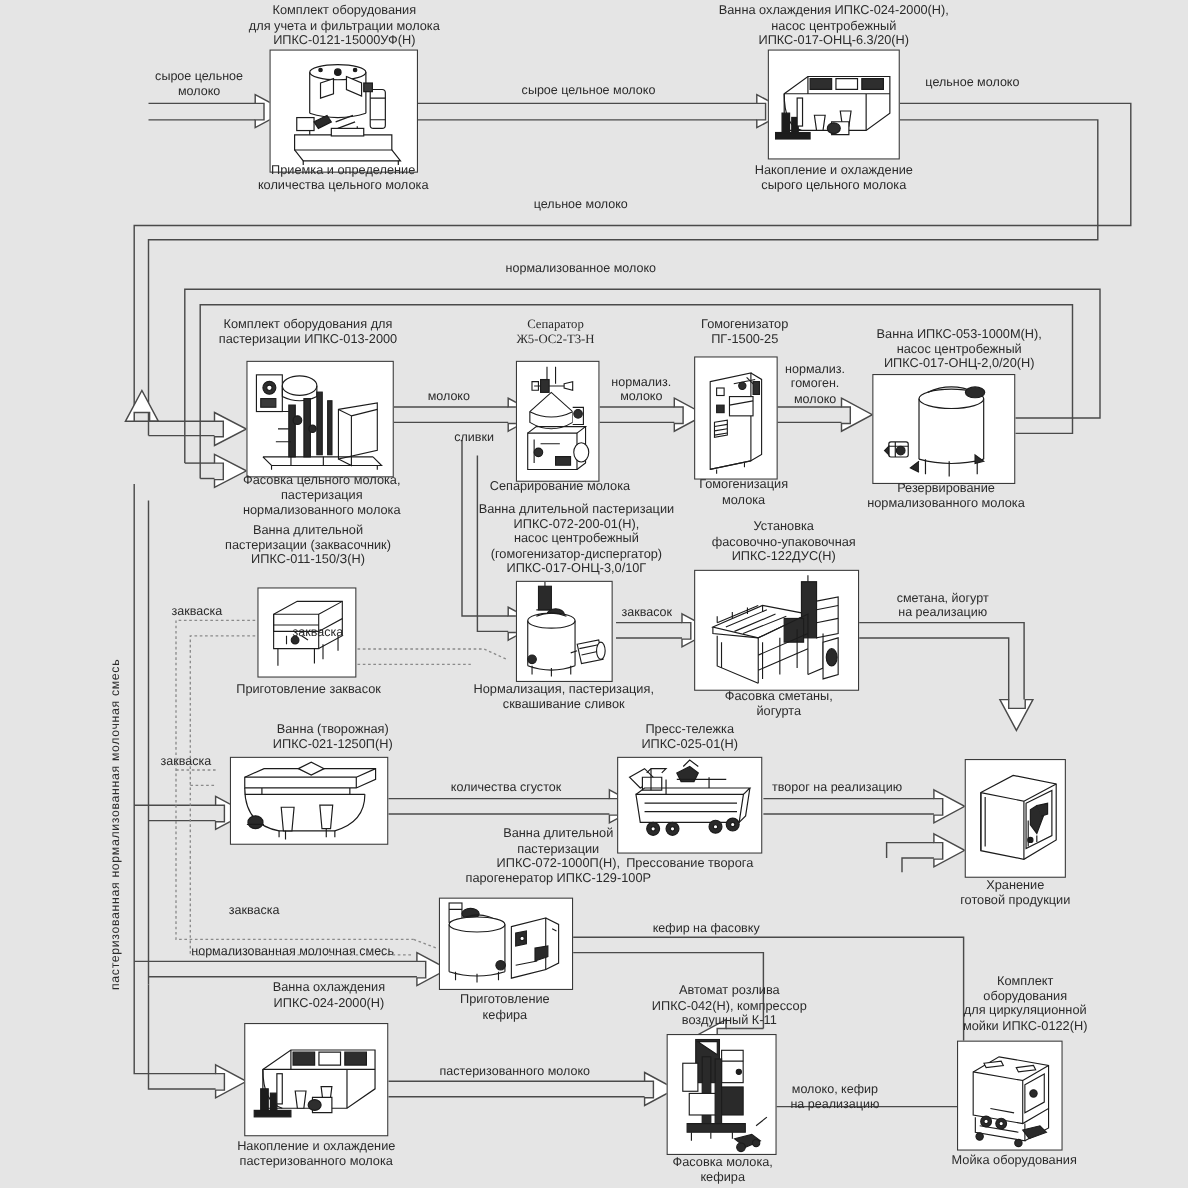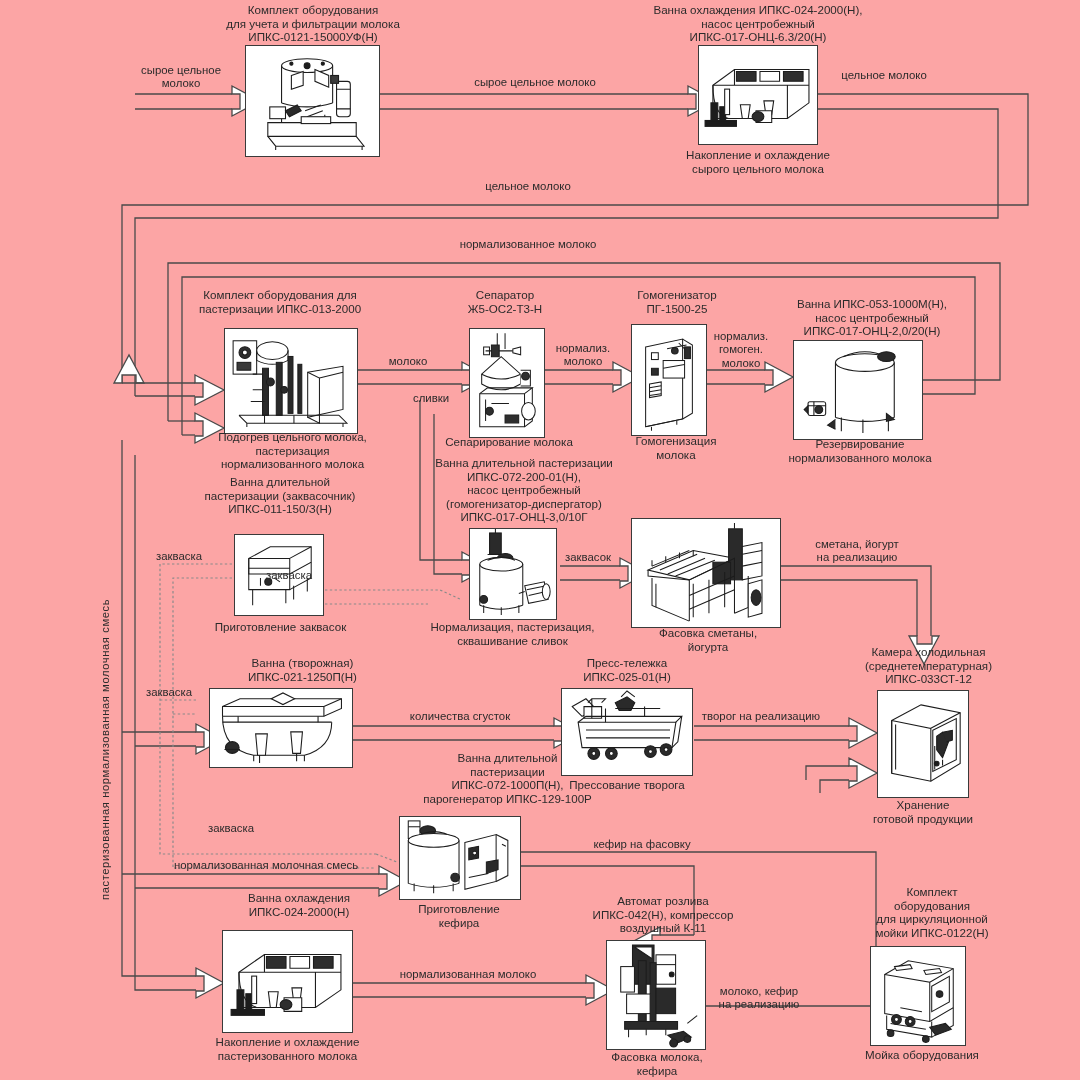--- a/index.html
+++ b/index.html
@@ -1,17 +1,17 @@
 <!DOCTYPE html>
 <html><head>
 <meta charset="utf-8">
 <style>
   html,body{margin:0;padding:0;background:#fff;}
   body{font-family:"Liberation Sans","DejaVu Sans",sans-serif;}
-  #page{position:relative;width:1080px;height:1080px;background:#fca5a5;overflow:hidden;}
+  #page{position:relative;width:1080px;height:1080px;background:#e5e5e5;overflow:hidden;}
   #svglayer{position:absolute;left:0;top:0;width:1080px;height:1080px;}
   .eqbox{position:absolute;border:1.3px solid #3a3a3a;background:#fff;box-sizing:border-box;}
   .eqbox svg{display:block;width:100%;height:100%;}
   .cap{position:absolute;font-size:11.6px;color:#2b2b2b;line-height:13.6px;text-align:center;white-space:pre-line;}
   .flow{position:absolute;font-size:11.4px;color:#2b2b2b;line-height:13.4px;text-align:center;white-space:pre-line;}
   .vlabel{position:absolute;font-size:11.2px;color:#2b2b2b;letter-spacing:.6px;
           writing-mode:vertical-rl;transform:rotate(180deg);white-space:nowrap;}
 </style>
 </head>
 <body>
@@ -151,20 +151,22 @@
         <path d="M30,102 L30,106 M118,102 L118,106 M36,78 L36,70 M80,78 L80,70"></path>
         <rect x="24" y="62" width="16" height="12" fill="#fff"></rect>
         <path d="M40,66 L52,60 L56,66 L44,72 Z" fill="#2a2a2a"></path>
         <path d="M60,66 L76,60 M62,72 L78,66"></path>
         <rect x="56" y="72" width="30" height="7" fill="#fff"></rect>
         <path d="M46,30 L58,26 L58,40 L46,44 Z" fill="#fff"></path>
         <path d="M70,24 L84,30 L84,42 L70,36 Z" fill="#fff"></path>
       </g>
     </svg>
   </div>
+  <div class="cap" style="left:222px;top:148px;width:180px;">Приемка и определение
+количества цельного молока</div>
 
   <div class="cap" style="left:634px;top:3px;width:248px;">Ванна охлаждения ИПКС-024-2000(Н),
 насос центробежный
 ИПКС-017-ОНЦ-6.3/20(Н)</div>
   <div class="eqbox" style="left:698px;top:45px;width:120px;height:100px;">
     <svg viewBox="0 0 120 100">
       <g stroke="#1c1c1c" fill="none" stroke-width="1.1">
         <path d="M14,40 L36,24 L112,24 L112,58 L90,74 L14,74 Z" fill="#fff"></path>
         <path d="M14,40 L112,40 M90,40 L90,74 M36,24 L36,40"></path>
         <path d="M38,26 L58,26 L58,36 L38,36 Z" fill="#2e2e2e"></path>
@@ -204,25 +206,25 @@
         <path d="M84,44 L96,50 L96,96 L84,90"></path>
         <path d="M96,50 L120,44"></path>
         <path d="M14,88 L116,88 M14,88 L22,96 L124,96 L116,88"></path>
         <path d="M22,96 L22,100 M120,96 L120,100 M40,88 L40,96 M70,88 L70,96"></path>
         <circle cx="46" cy="54" r="4" fill="#2a2a2a"></circle>
         <circle cx="60" cy="62" r="3.4" fill="#2a2a2a"></circle>
         <path d="M28,46 L38,46 M28,62 L38,62 M26,74 L40,74"></path>
       </g>
     </svg>
   </div>
-  <div class="cap" style="left:185px;top:430px;width:215px;">Подогрев  цельного молока,
+  <div class="cap" style="left:185px;top:430px;width:215px;">Фасовка  цельного молока,
 пастеризация
 нормализованного молока</div>
 
-  <div class="cap" style="left:440px;top:288px;width:130px;">Сепаратор
+  <div class="cap" style="left:440px;top:288px;width:130px;font-family:Liberation Serif, serif;">Сепаратор
 Ж5-ОС2-Т3-Н</div>
   <div class="eqbox" style="left:469px;top:328px;width:76px;height:110px;">
     <svg viewBox="0 0 76 110">
       <g stroke="#1c1c1c" fill="none" stroke-width="1.05">
         <path d="M28,4 L28,26 M36,4 L36,20"></path>
         <path d="M16,22 L44,22 M14,18 L20,18 L20,26 L14,26 Z" fill="#fff"></path>
         <path d="M44,20 L52,18 L52,26 L44,24 Z" fill="#fff"></path>
         <rect x="22" y="16" width="8" height="12" fill="#2e2e2e"></rect>
         <path d="M12,46 L32,28 L52,46 L52,56 Q32,68 12,56 Z" fill="#fff"></path>
         <path d="M12,46 Q32,56 52,46"></path>
@@ -326,20 +328,23 @@
         <path d="M56,58 L76,54 L80,72 L60,76 Z" fill="#fff"></path>
         <path d="M58,62 L78,58 M60,68 L78,64"></path>
         <ellipse cx="78" cy="64" rx="4" ry="8" fill="#fff"></ellipse>
         <path d="M56,64 L50,66"></path>
       </g>
     </svg>
   </div>
   <div class="cap" style="left:410px;top:620px;width:205px;">Нормализация, пастеризация,
 сквашивание сливок</div>
 
+  <div class="cap" style="left:620px;top:472px;width:185px;">Установка
+фасовочно-упаковочная
+ИПКС-122ДУС(Н)</div>
   <div class="eqbox" style="left:631px;top:518px;width:150px;height:110px;">
     <svg viewBox="0 0 150 110">
       <g stroke="#1c1c1c" fill="none" stroke-width="1.05">
         <path d="M16,52 L62,32 L104,40 L58,62 Z" fill="#fff"></path>
         <path d="M20,48 L58,32 M28,52 L66,36 M36,56 L74,40 M44,58 L84,42"></path>
         <path d="M20,42 L20,48 M34,38 L34,44 M48,34 L48,40 M62,32 L62,38"></path>
         <rect x="98" y="10" width="14" height="52" fill="#2a2a2a"></rect>
         <path d="M104,4 L104,10"></path>
         <path d="M112,28 L132,24 L132,58 L112,62 Z" fill="#fff"></path>
         <path d="M112,36 L132,32 M112,48 L132,44"></path>
@@ -400,23 +405,20 @@
         <circle cx="90" cy="64" r="6" fill="#2a2a2a"></circle>
           <circle cx="90" cy="64" r="2" fill="#fff"></circle>
         <circle cx="106" cy="62" r="6" fill="#2a2a2a"></circle>
           <circle cx="106" cy="62" r="2" fill="#fff"></circle>
         <path d="M44,20 L44,34 M84,18 L84,28"></path>
       </g>
     </svg>
   </div>
   <div class="cap" style="left:558px;top:778px;width:138px;">Прессование  творога</div>
 
-  <div class="cap" style="left:836px;top:645px;width:185px;">Камера холодильная
-(среднетемпературная)
-ИПКС-033СТ-12</div>
   <div class="eqbox" style="left:877px;top:690px;width:92px;height:108px;">
     <svg viewBox="0 0 92 108">
       <g stroke="#1c1c1c" fill="none" stroke-width="1.1">
         <path d="M14,30 L44,14 L84,22 L84,74 L54,92 L14,84 Z" fill="#fff"></path>
         <path d="M14,30 L54,38 L54,92 M54,38 L84,22"></path>
         <path d="M14,84 L14,30"></path>
         <path d="M56,40 L80,28 L80,70 L56,82 Z" fill="#fff"></path>
         <path d="M60,46 L66,42 L72,52 L66,68 L60,60 Z" fill="#2a2a2a"></path>
         <path d="M66,42 L76,40 L76,50 L70,52" fill="#2a2a2a"></path>
         <path d="M58,56 L58,80 M66,70 L66,76"></path>
@@ -555,19 +557,19 @@
   <div class="flow" style="left:251px;top:569px;width:76px;">закваска</div>
   <div class="flow" style="left:549px;top:551px;width:78px;">заквасок</div>
   <div class="flow" style="left:792px;top:538px;width:130px;">сметана, йогурт
 на реализацию</div>
   <div class="flow" style="left:131px;top:686px;width:76px;">закваска</div>
   <div class="flow" style="left:389px;top:710px;width:142px;">количества сгусток</div>
   <div class="flow" style="left:675px;top:710px;width:172px;">творог на реализацию</div>
   <div class="flow" style="left:193px;top:822px;width:76px;">закваска</div>
   <div class="flow" style="left:576px;top:838px;width:132px;">кефир на фасовку</div>
   <div class="flow" style="left:144px;top:859px;width:244px;">нормализованная молочная смесь</div>
-  <div class="flow" style="left:374px;top:968px;width:188px;">нормализованная молоко</div>
+  <div class="flow" style="left:374px;top:968px;width:188px;">пастеризованного молоко</div>
   <div class="flow" style="left:700px;top:985px;width:118px;">молоко, кефир
 на реализацию</div>
 
   <div class="vlabel" style="left:99px;top:560px;height:340px;">пастеризованная нормализованная  молочная  смесь</div>
 
 </div>
 
 </body></html>

